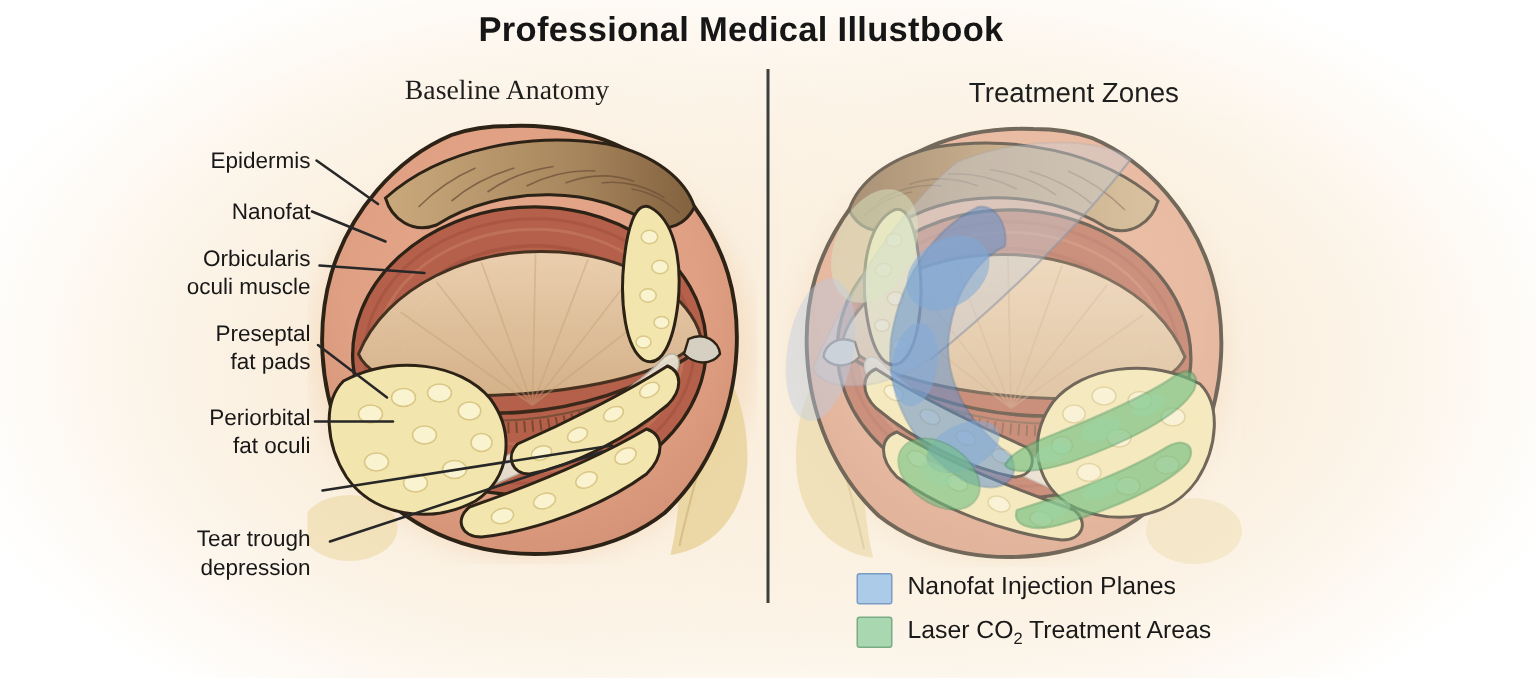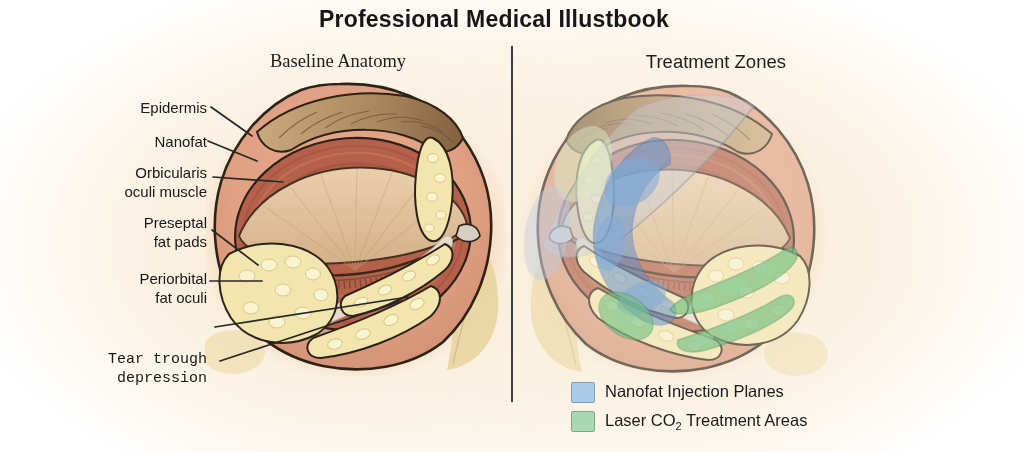--- a/index.html
+++ b/index.html
@@ -202,21 +202,21 @@
   </svg>
 
   <div class="anat-label" style="top:98px;">Epidermis</div>
   <div class="anat-label" style="top:132px;">Nanofat</div>
   <div class="anat-label" style="top:163px;">Orbicularis
 oculi muscle</div>
   <div class="anat-label" style="top:213px;">Preseptal
 fat pads</div>
   <div class="anat-label" style="top:269px;">Periorbital
 fat oculi</div>
-  <div class="anat-label" style="top:350px;font-family:Liberation Mono, monospace;">Tear trough
+  <div class="anat-label" style="top:350px;">Tear trough
 depression</div>
 
   <div class="legend">
     <div class="legend-item">
       <div class="swatch" style="background-color: rgb(171, 203, 233); border-color: rgb(122, 156, 196);"></div>
       <div class="legend-label">Nanofat Injection Planes</div>
     </div>
     <div class="legend-item">
       <div class="swatch" style="background-color: rgb(169, 216, 176); border-color: rgb(121, 171, 133);"></div>
       <div class="legend-label"><span>Laser CO</span><sub>2</sub><span> Treatment Areas</span></div>

